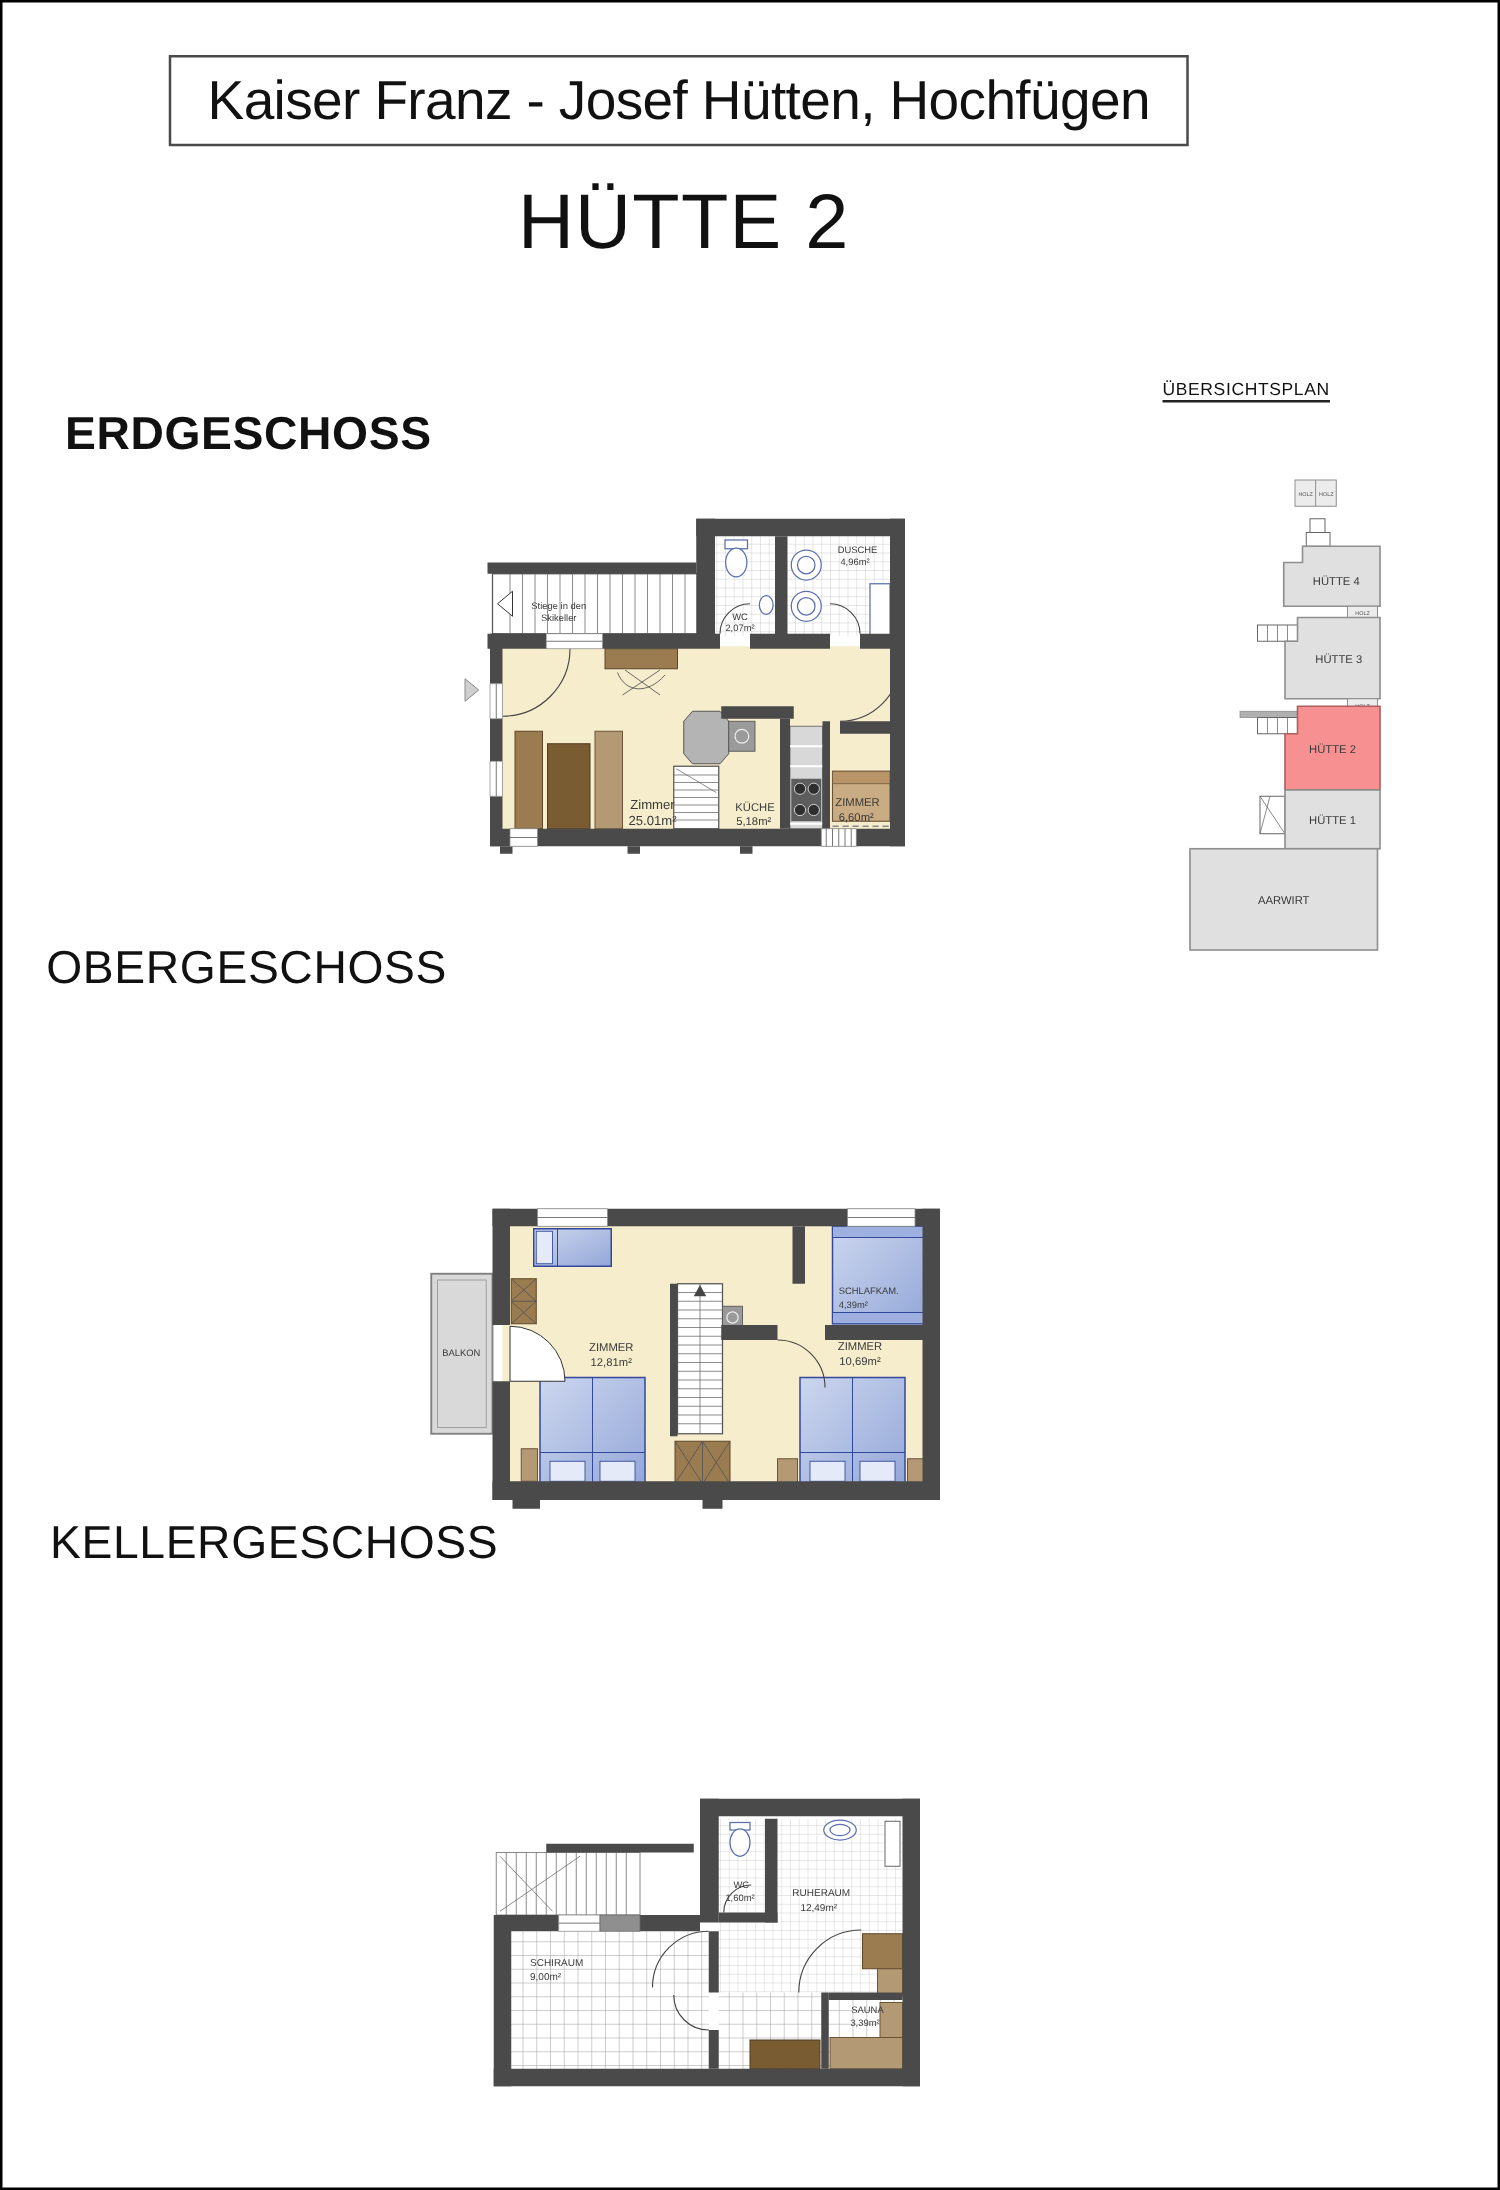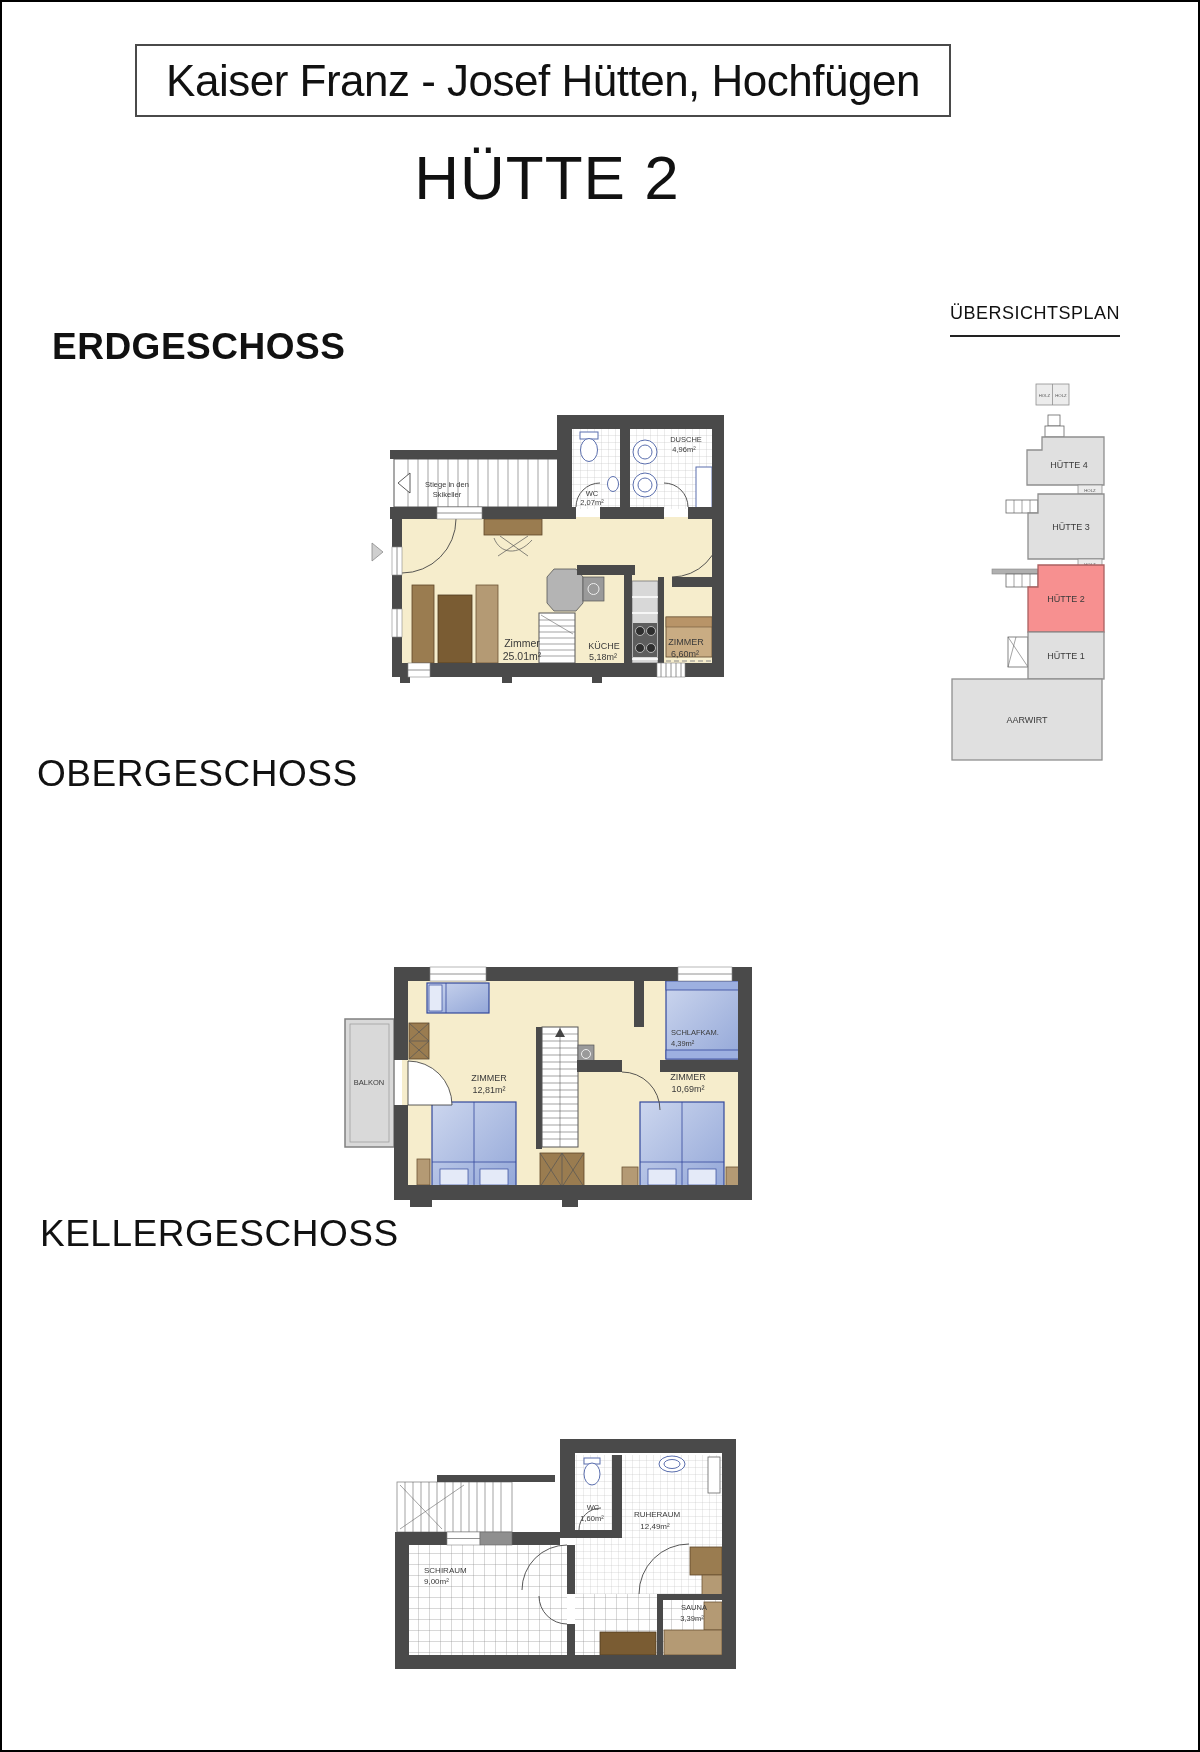--- a/index.html
+++ b/index.html
@@ -12,21 +12,21 @@
   .title-box{
     left:133px; top:42px; width:812px; height:69px;
     border:2px solid #4a4a4a; display:flex; align-items:center; justify-content:center;
     font-size:44px; white-space:nowrap; letter-spacing:-0.5px; background:#fff;
   }
   .subtitle{left:195px; top:140px; width:700px; text-align:center; font-size:62px; letter-spacing:1px;}
   .floor-heading{font-size:37px; letter-spacing:0.5px;}
   .h-erd{left:50px; top:324px;font-weight:bold;}
   .h-ober{left:35px; top:751px;}
   .h-keller{left:38px; top:1211px;}
-  .ueb-heading{left:948px; top:301px; font-size:18px; border-bottom:2px solid #222; padding-bottom:11px; letter-spacing:0.5px;}
+  .ueb-heading{left:928px; top:301px; font-size:14px; border-bottom:2px solid #222; padding-bottom:1px; letter-spacing:0.5px;}
   svg{display:block;}
   
   .wall{fill:#4a4a4a;}
   .floor{fill:#f6edcc;}
   .win{fill:#ffffff; stroke:#888; stroke-width:0.6;}
   .winline{stroke:#777; stroke-width:0.8;}
   .fix{fill:#ffffff; stroke:#5b6fae; stroke-width:1;}
   .arc{fill:none; stroke:#444; stroke-width:0.9;}
   .dash{stroke:#8a8a8a; stroke-width:1.2; stroke-dasharray:5 3; fill:none;}
   .lbl{font-family:"Liberation Sans",sans-serif; fill:#3a3a3a;}

